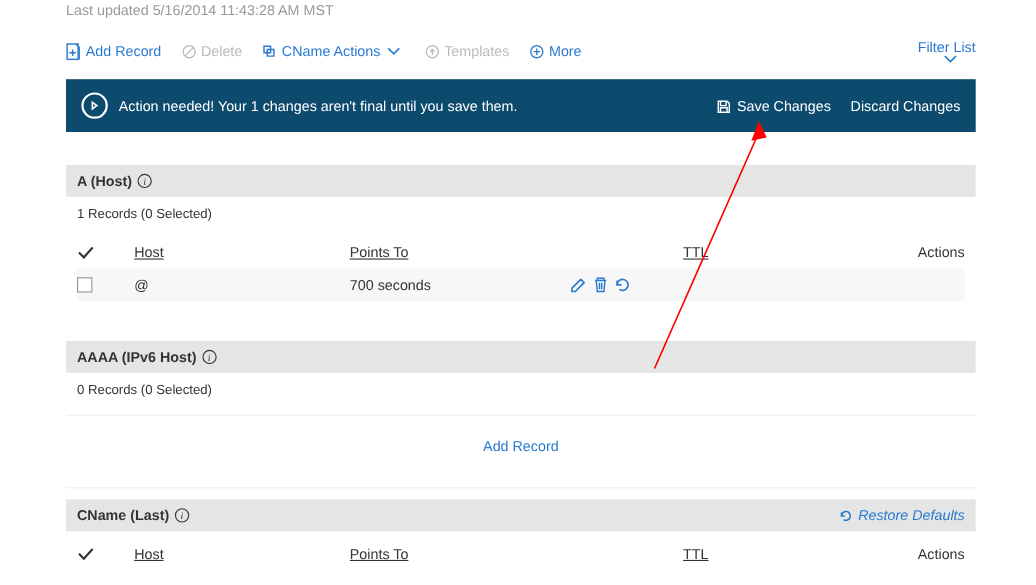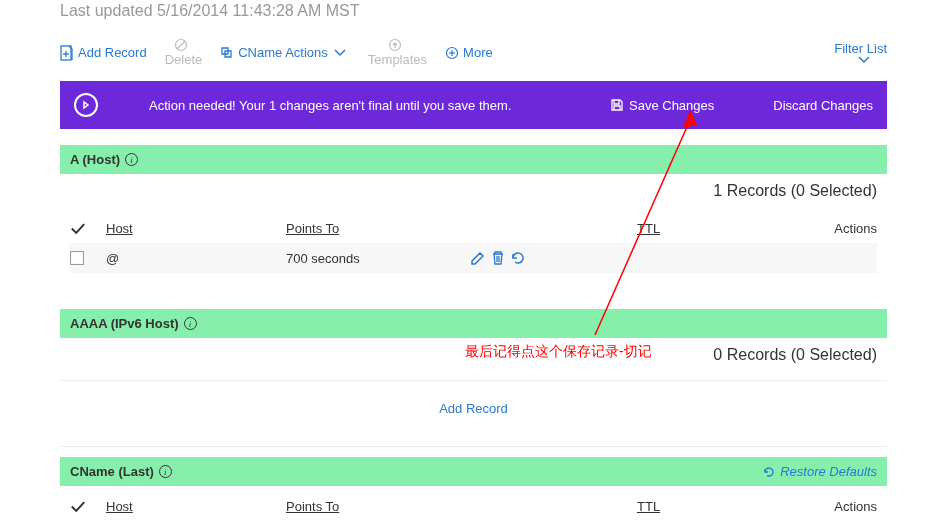--- a/index.html
+++ b/index.html
@@ -9,79 +9,77 @@
     font-size: 13px;
     color: #333;
     background: #fff;
     width: 942px;
   }
   .container {
     padding: 0 55px 0 60px;
   }
   .timestamp {
     color: #999;
-    font-size: 16px;
+    font-size: 13px;
     padding: 2px 0 18px 0;
   }
   .toolbar {
     display: flex;
     align-items: center;
     padding-bottom: 14px;
     border-bottom: 0px solid #eee;
   }
   .tb-item {
     display: inline-flex;
     align-items: center;
     margin-right: 18px;
     color: #2879d0;
     cursor: pointer;
   }
   .tb-item.disabled {
     color: #bbb;
     cursor: default;
-    flex-direction: column;
   }
   .tb-icon {
     margin-right: 4px;
     display: inline-flex;
   }
   .tb-spacer { flex: 1; }
   .filter {
     color: #2879d0;
     cursor: pointer;
     display: inline-flex;
     align-items: center;
     flex-direction: column;
   }
   .alert-bar {
-    background: #6d28d9;
+    background: #0c4a6e;
     color: #fff;
     padding: 12px 14px;
     display: flex;
     align-items: center;
-    margin-bottom: 16px;
-    gap: 41px;
+    margin-bottom: 30px;
   }
   .alert-icon {
     width: 20px; height: 20px;
     border: 2px solid #fff;
     border-radius: 50%;
     display: flex; align-items: center; justify-content: center;
     margin-right: 10px;
     font-size: 12px;
   }
   .alert-msg { flex: 1; }
   .alert-btn {
     cursor: pointer;
     display: inline-flex;
-    align-items: flex-start;
+    align-items: flex-end;
     margin-left: 18px;
   }
   .section-header {
-    background: #86efac;
+    background: #e5e5e5;
     padding: 7px 10px;
     font-weight: bold;
     display: flex;
     align-items: center;
     font-size: 13px;
   }
   .info-circle {
     width: 11px; height: 11px;
     border: 1px solid #333;
     border-radius: 50%;
@@ -97,33 +95,33 @@
     color: #2879d0;
     font-weight: normal;
     cursor: pointer;
     display: inline-flex;
     align-items: center;
     font-size: 13px;
     font-style: italic;
   }
   .subinfo {
     padding: 8px 10px;
-    font-size: 16px;
+    font-size: 12px;
     color: #333;
-    text-align: right;
   }
   .tbl {
     width: 100%;
     padding: 6px 10px 6px 10px;
     box-sizing: border-box;
   }
   .row {
     display: flex;
     align-items: center;
     padding: 7px 0;
+    gap: 16px;
   }
   .row.hdr {
     border-bottom: 0px solid #ddd;
   }
   .row.data {
     background: #f7f7f7;
     padding: 7px 0;
   }
   .col-chk { width: 36px; display:flex; justify-content:flex-start; }
   .col-host { width: 180px; }
@@ -329,15 +327,14 @@
       <div class="col-pts u">Points To</div>
       <div class="col-ttl u">TTL</div>
       <div class="col-act">Actions</div>
     </div>
   </div>
 
   <svg style="position:absolute; left:575px; top:110px; pointer-events:none;" width="140" height="235">
     <line x1="115" y1="10" x2="20" y2="225" stroke="red" stroke-width="1.5"></line>
     <polygon points="115,0 108,18 122,15" fill="red"></polygon>
   </svg>
-  <div class="annotation" style="left:465px; top:343px;">最后记得点这个保存记录-切记</div>
 
 </div>
 
 </body></html>

